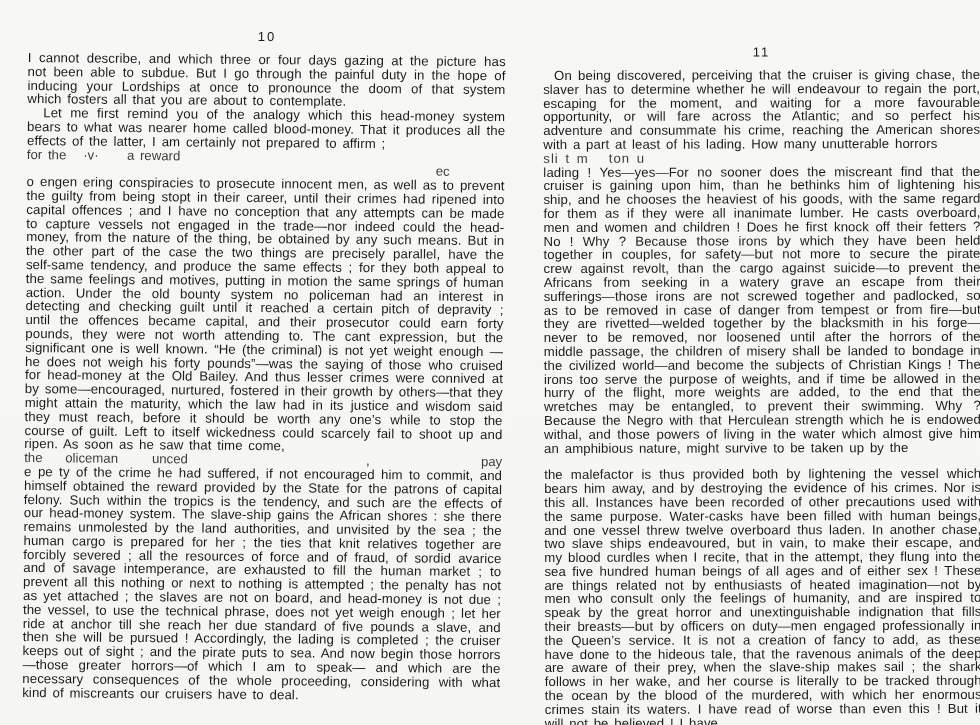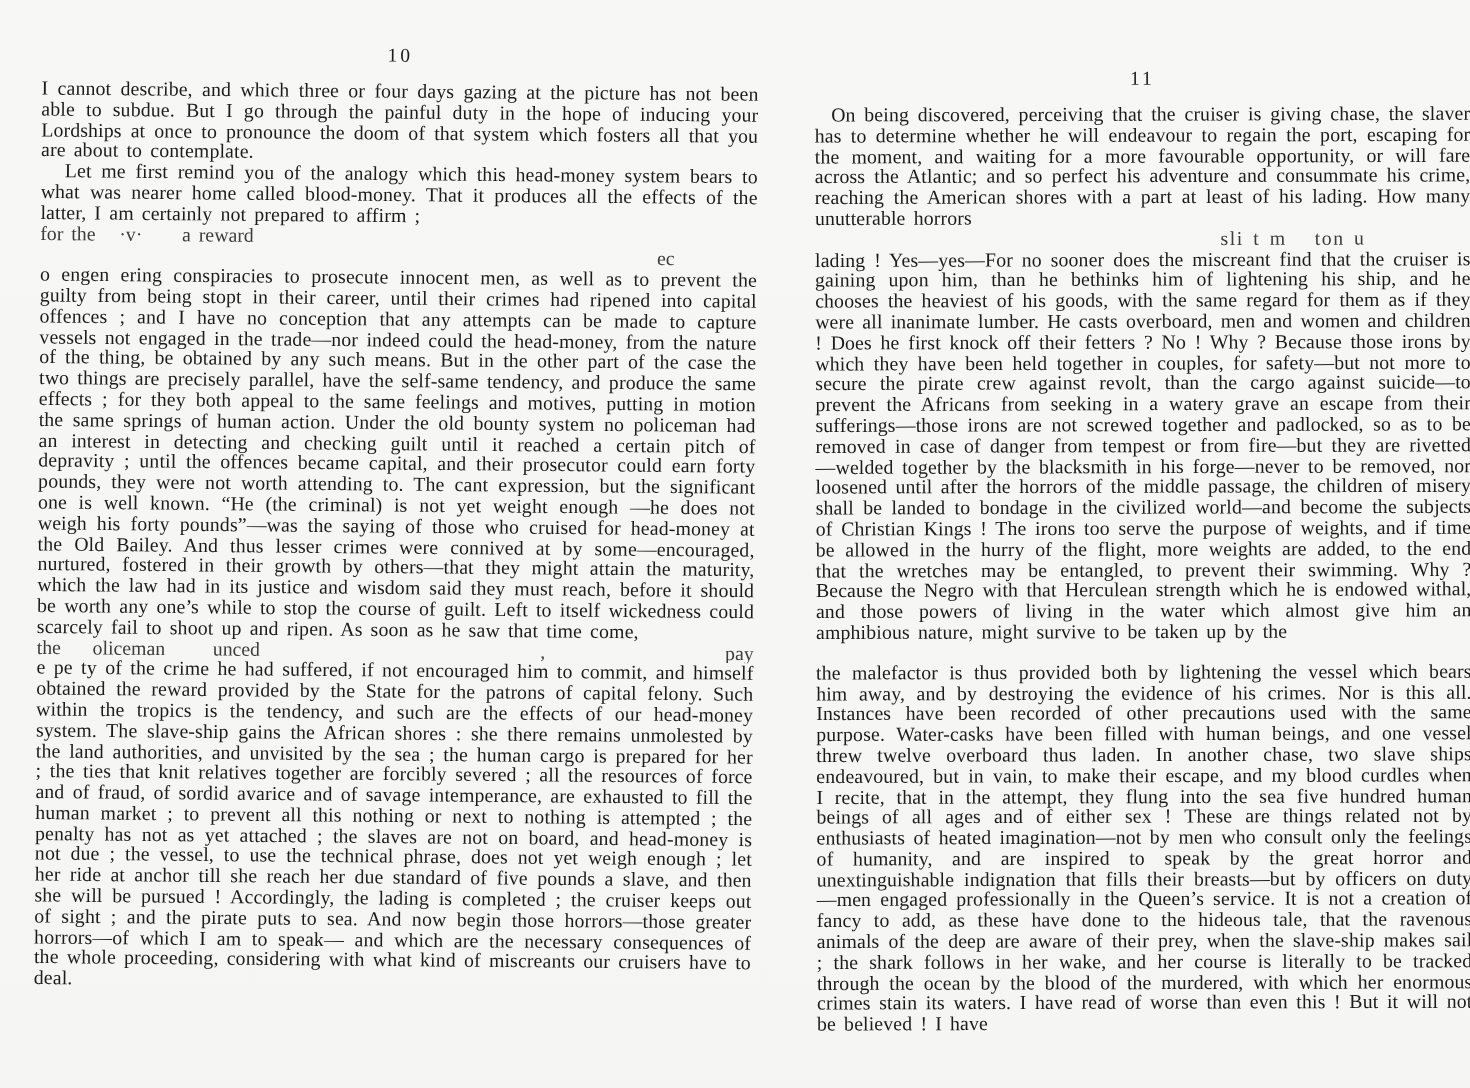--- a/index.html
+++ b/index.html
@@ -7,21 +7,21 @@
     padding: 0;
     width: 980px;
     height: 725px;
     overflow: hidden;
     background: #f6f6f4;
   }
   .spread {
     position: relative;
     width: 980px;
     height: 725px;
-    font-family: Liberation Serif, serif;
+    font-family: Liberation Sans, sans-serif;
     color: #1b1b1b;
     background: linear-gradient(180deg, #f7f7f5 0%, #f5f5f3 100%);
   }
   .page {
     position: absolute;
     top: 0;
   }
   .page.left {
     left: 28px;
     top: 27px;
@@ -66,21 +66,21 @@
     text-align: right;
     padding-right: 55px;
     box-sizing: border-box;
   }
   .dmgline.spread3 {
     display: flex;
     justify-content: space-between;
   }
   .dmgline.spread3 span:nth-child(2) { margin-left: 14%; }
   .dmgline.centered {
-    text-align: right;
+    text-align: left;
     letter-spacing: 1px;
     padding-right: 70px;
     box-sizing: border-box;
   }
   .para.gap-top { margin-top: 13px; }
 </style>
 </head>
 <body>
 
 <div class="spread">

